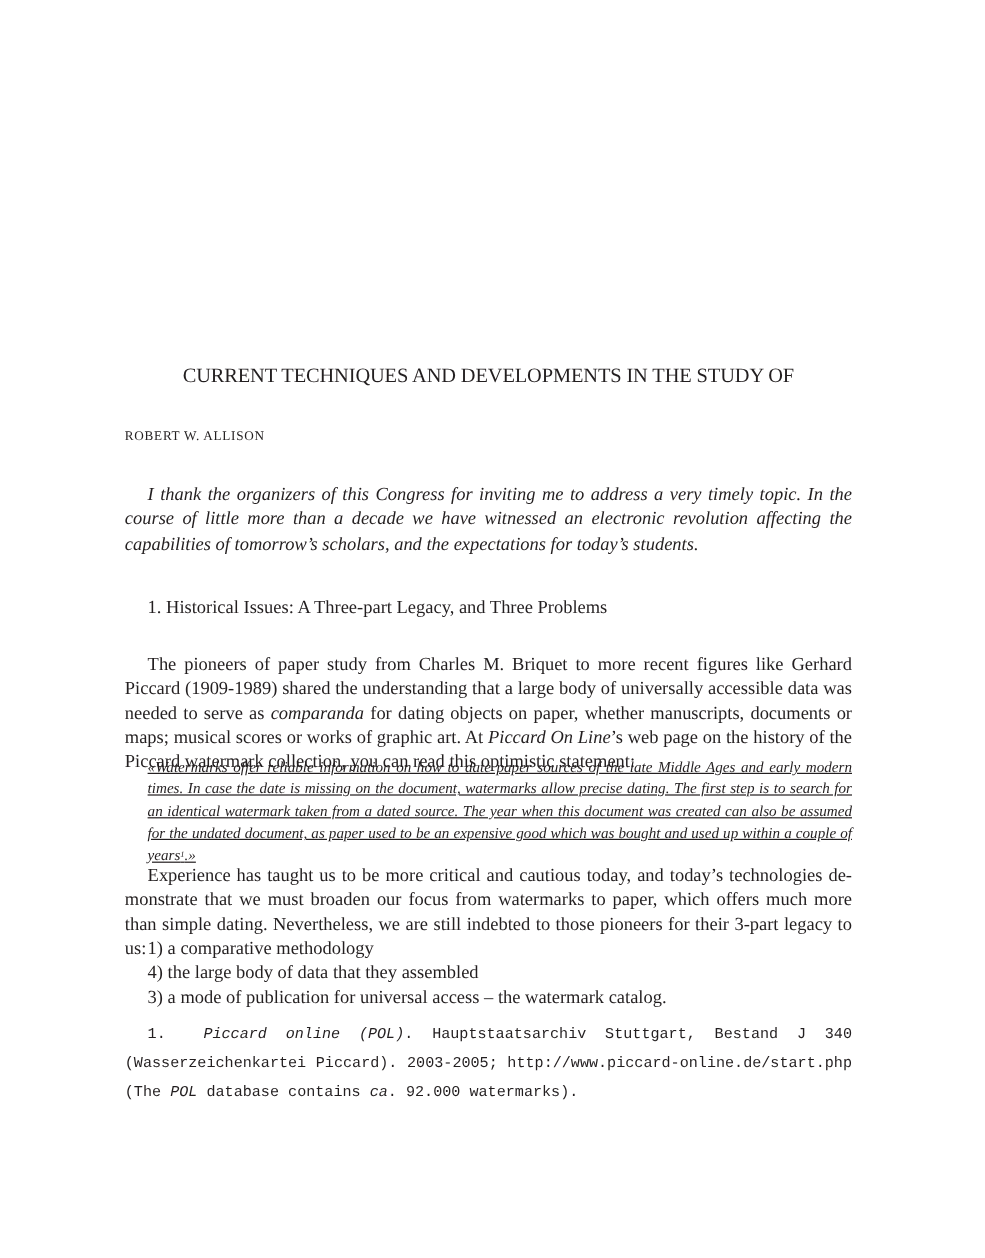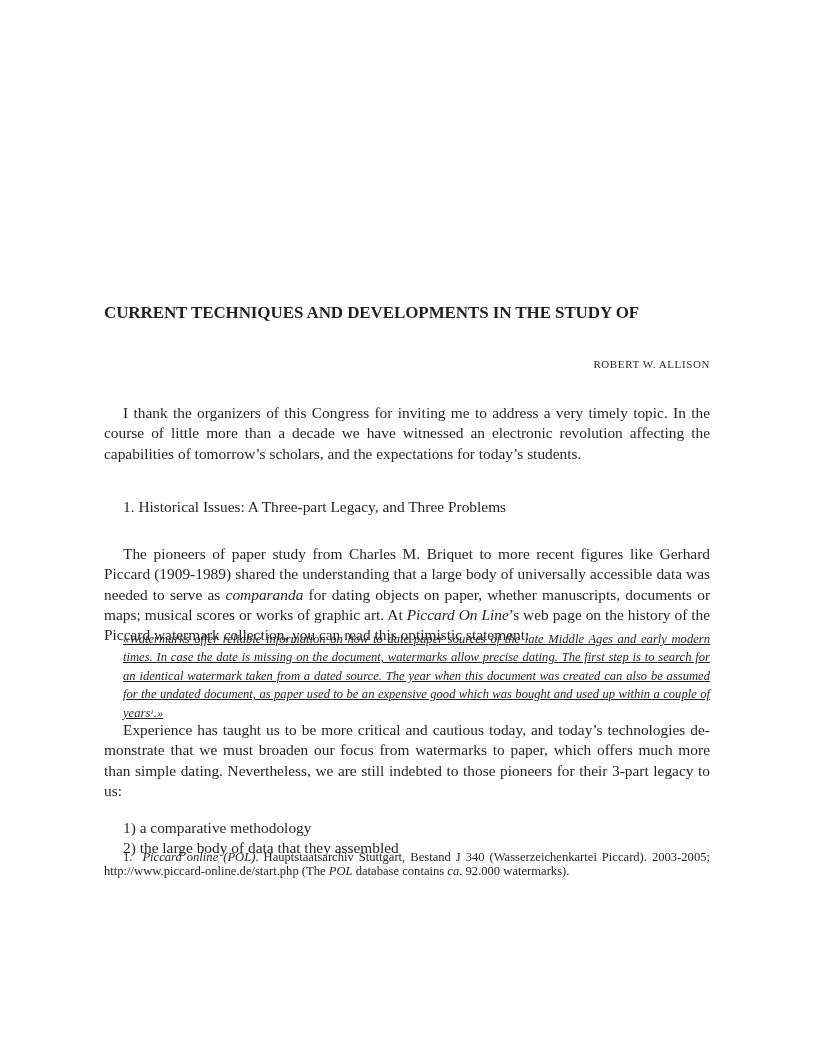--- a/index.html
+++ b/index.html
@@ -3,50 +3,50 @@
   <meta charset="utf-8">
   <style>
     html, body { margin: 0; padding: 0; background: #ffffff; }
     body {
       width: 821px; height: 1048px; position: relative; overflow: hidden;
       font-family: "Liberation Serif", serif; color: #231f20;
     }
     .page { position: absolute; left: 104px; top: 0; width: 606px; }
     .title {
       position: absolute; top: 301px; left: 0; width: 606px;
-      text-align: left; font-weight: bold; font-size: 17px; line-height: 23px;
+      text-align: center; font-weight: normal; font-size: 17px; line-height: 23px;
       margin: 0; letter-spacing: -0.1px;
     }
     .author {
-      position: absolute; top: 358px; left: 0; width: 606px; text-align: right;
+      position: absolute; top: 358px; left: 0; width: 606px; text-align: left;
       font-size: 11px; letter-spacing: 0.6px; margin: 0;
     }
     .para {
       position: absolute; left: 0; width: 606px; margin: 0;
       font-size: 15.4px; line-height: 20.3px; text-align: justify;
       hyphens: manual;
     }
     .para.indent { text-indent: 19px; }
-    .p1 { top: 403px; }
+    .p1 { top: 403px; font-style: italic; }
     .heading {
       position: absolute; top: 497px; left: 19px; margin: 0;
       font-weight: normal; font-size: 15.4px; line-height: 20px;
     }
     .p2 { top: 544px; }
     .quote {
       position: absolute; top: 630px; left: 19px; width: 587px; margin: 0;
       font-style: italic; font-size: 12.6px; line-height: 18.4px; text-align: justify; text-decoration: underline;
     }
     .quote sup { font-size: 7px; vertical-align: top; position: relative; top: -1px; }
     .p3 { top: 720px; }
-    .list { position: absolute; top: 818px; left: 19px; margin: 0; padding: 0; list-style: none; }
+    .list { position: absolute; top: 781px; left: 19px; margin: 0; padding: 0; list-style: none; }
     .list li { font-size: 15.4px; line-height: 20.3px; }
     .footnote {
       position: absolute; top: 850px; left: 0; width: 606px; margin: 0;
-      font-size: 12.6px; line-height: 14px; text-align: justify; text-indent: 19px;
+      font-size: 12.6px; line-height: 24px; text-align: justify; text-indent: 19px; font-family: Liberation Mono, monospace;
     }
   </style>
 </head>
 <body>
 
 <div class="page">
 
   <h1 class="title">
     <span>CURRENT TECHNIQUES AND DEVELOPMENTS IN THE STUDY OF</span><br>
   </h1>
@@ -58,18 +58,19 @@
   <h2 class="heading">1. Historical Issues: A Three-part Legacy, and Three Problems</h2>
 
   <p class="para indent p2"><span>The pioneers of paper study from Charles M. Briquet to more recent figures like Gerhard Piccard (1909-1989) shared the understanding that a large body of universally accessible data was needed to serve as </span><em>comparanda</em><span> for dating objects on paper, whether manuscripts, docu­ments or maps; musical scores or works of graphic art. At </span><em>Piccard On Line</em><span>’s web page on the history of the Piccard watermark collection, you can read this optimistic statement:</span></p>
 
   <blockquote class="quote"><span>«Watermarks offer reliable information on how to date paper sources of the late Middle Ages and early modern times. In case the date is missing on the document, watermarks allow precise dating. The first step is to search for an identical watermark taken from a dated source. The year when this document was created can also be assumed for the undated document, as paper used to be an expensive good which was bought and used up within a couple of years</span><sup>1</sup><span>.»</span></blockquote>
 
   <p class="para indent p3">Experience has taught us to be more critical and cautious today, and today’s technologies de­monstrate that we must broaden our focus from watermarks to paper, which offers much more than simple dating. Nevertheless, we are still indebted to those pioneers for their 3-part legacy to us:</p>
 
   <ul class="list">
     <li>1) a comparative methodology</li>
-    <li>2) the large body of data that they assembled</li>
+    <li>4) the large body of data that they assembled</li>
+    <li>3) a mode of publication for universal access – the watermark catalog.</li>
   </ul>
 
   <p class="footnote"><span>1.</span>&nbsp; <em>Piccard online (POL)</em><span>. Hauptstaatsarchiv Stuttgart, Bestand J 340 (Wasserzeichenkartei Piccard). 2003-2005; http://www.piccard-online.de/start.php (The </span><em>POL</em><span> database contains </span><em>ca</em><span>. 92.000 watermarks).</span></p>
 
 </div>
 
 </body></html>

